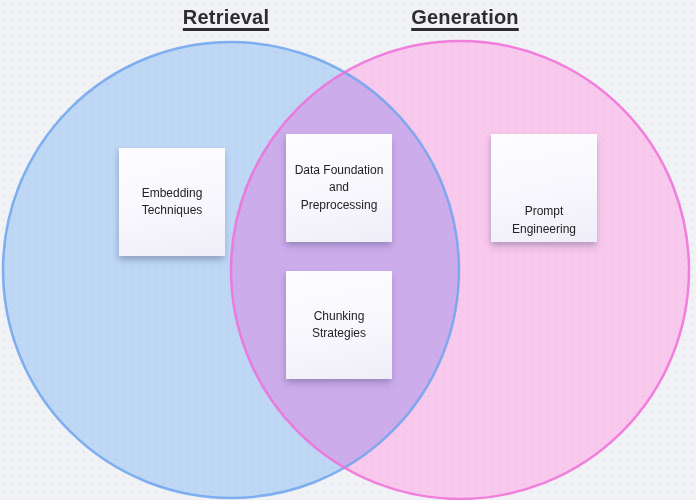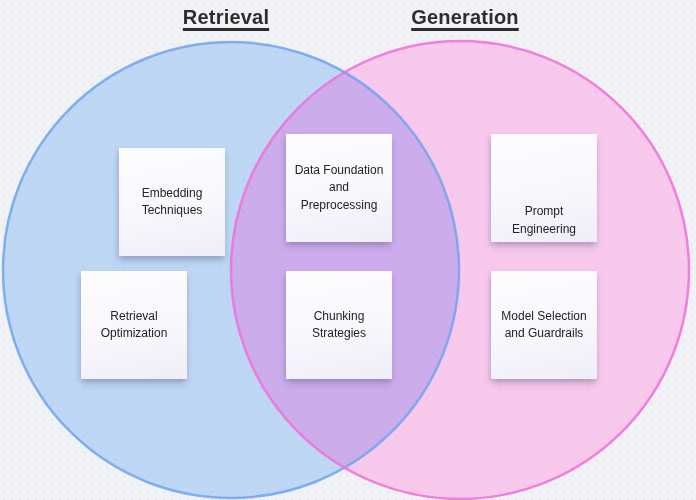--- a/index.html
+++ b/index.html
@@ -80,33 +80,27 @@
   </svg>
 
   <div class="venn-title title-left">Retrieval</div>
 
   <div class="venn-title title-right">Generation</div>
 
   <div class="card card-1">
     <span>Embedding Techniques</span>
   </div>
 
-  <div class="card card-2">
-    <span>Retrieval Optimization</span>
-  </div>
 
   <div class="card card-3">
     <span>Data Foundation and Preprocessing</span>
   </div>
 
   <div class="card card-4">
     <span>Chunking Strategies</span>
   </div>
 
   <div class="card card-5">
     <span>Prompt Engineering</span>
   </div>
 
-  <div class="card card-6">
-    <span>Model Selection and Guardrails</span>
-  </div>
 
 </div>
 
 </body></html>

